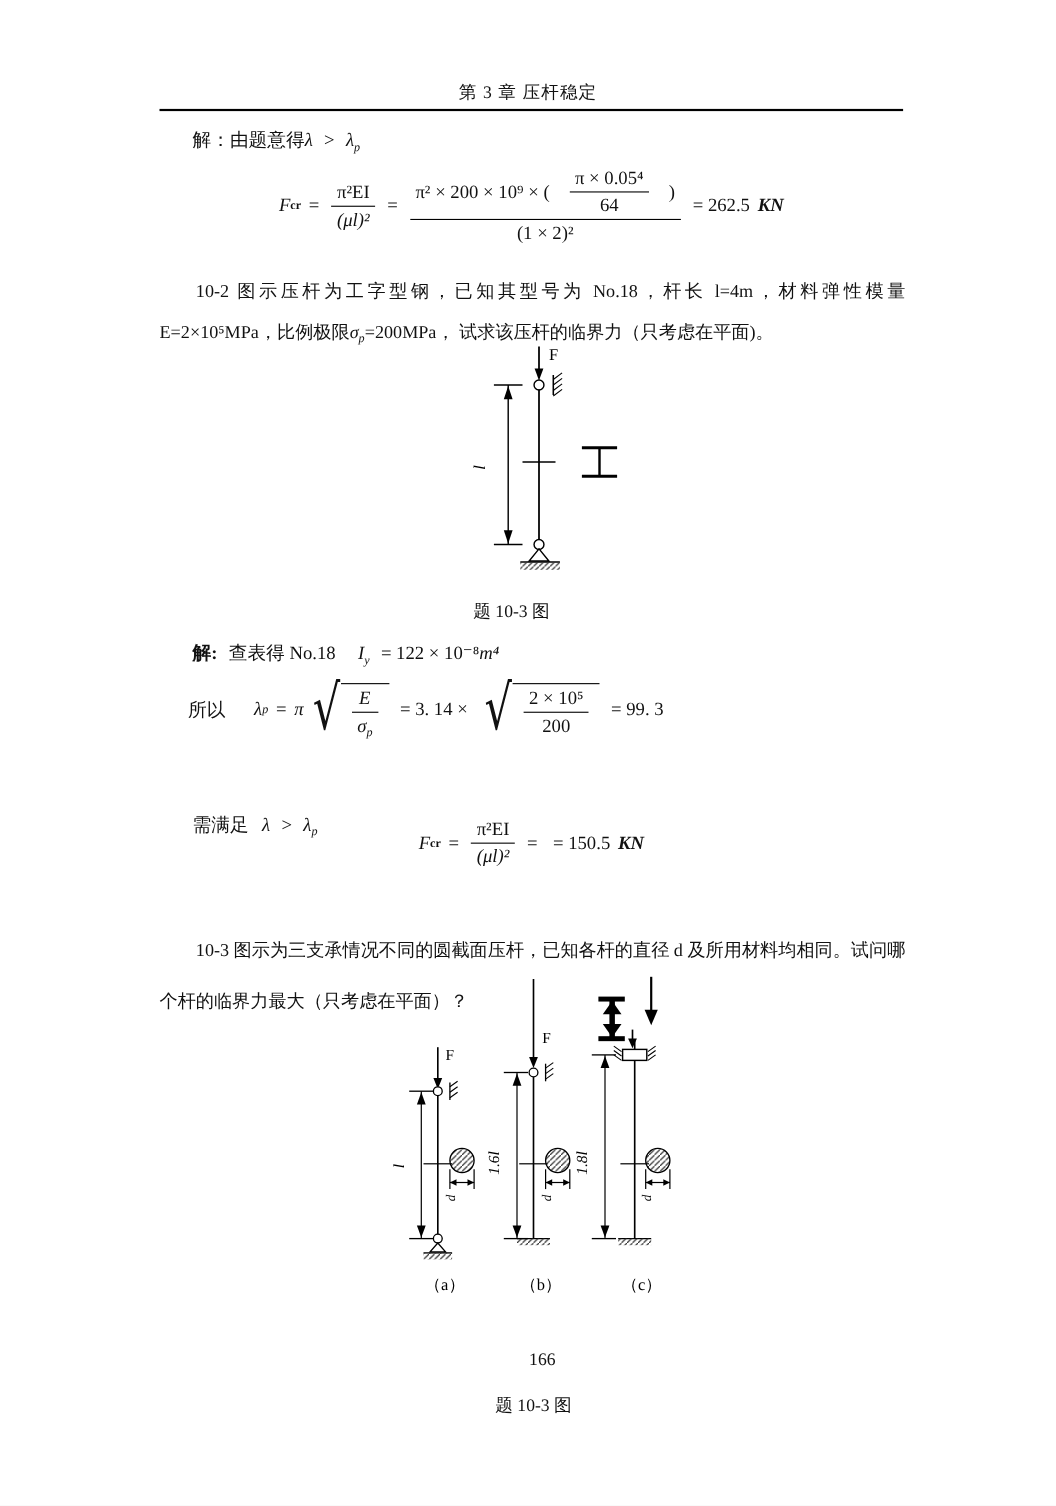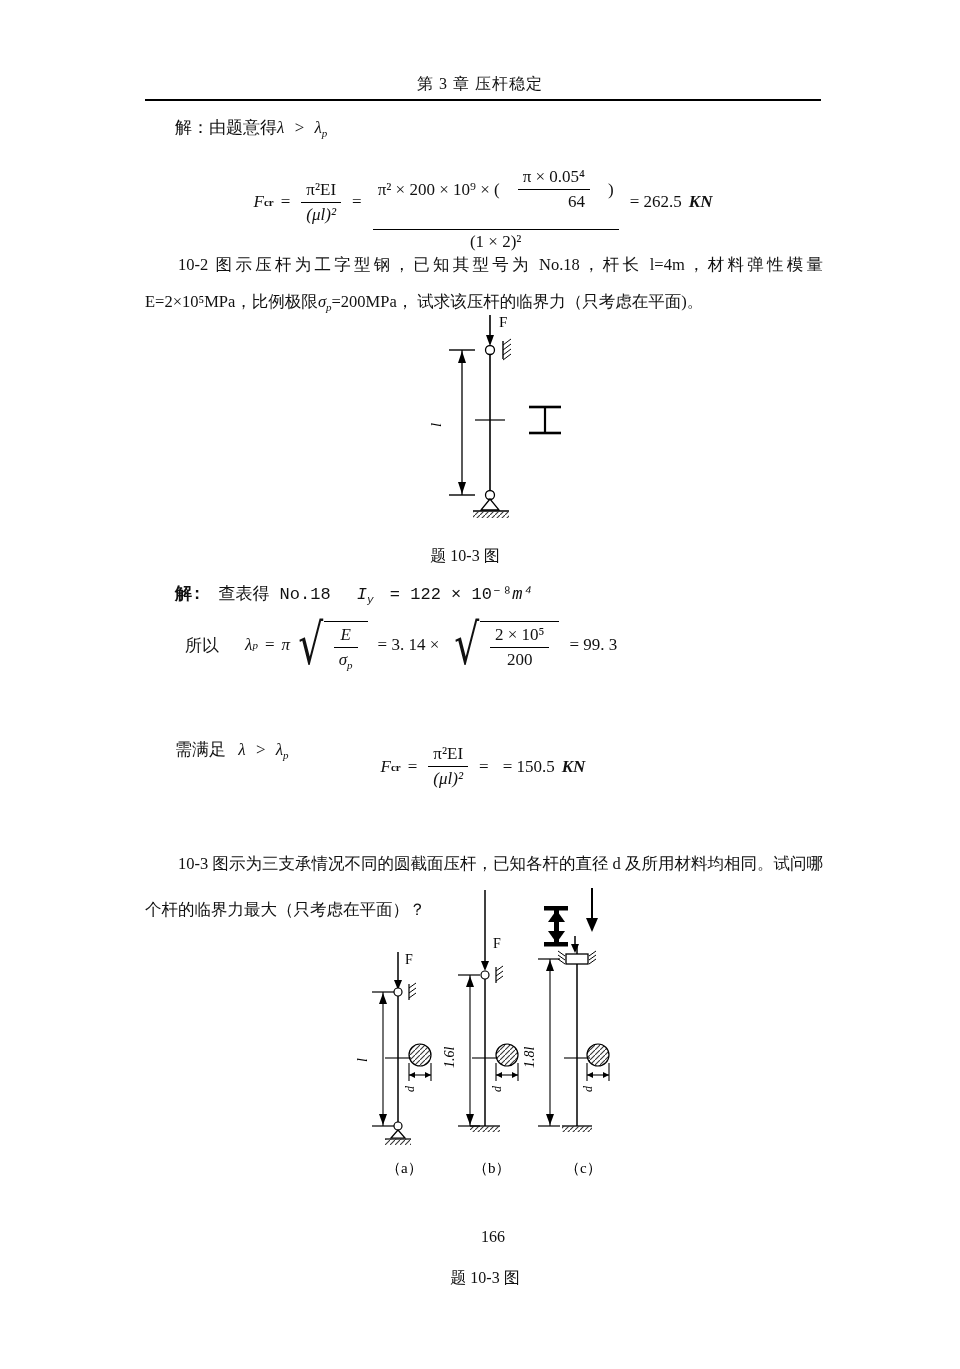--- a/index.html
+++ b/index.html
@@ -17,21 +17,21 @@
   .para{font-size:16.5px;text-align:justify;text-indent:2em;}
   
   .formula{display:flex;align-items:center;justify-content:center;font-size:17px;}
   .fleft{display:flex;align-items:center;font-size:17px;}
   .frac{display:inline-block;vertical-align:middle;text-align:center;margin:0 4px;}
   .frac .num{display:block;padding:0 5px 2px;}
   .frac .den{display:block;border-top:1.5px solid #000;padding:2px 5px 0;}
   .frac .den.thick{border-top-width:2.5px;}
   .numflex{display:flex !important;align-items:center;justify-content:center;gap:16px;}
   .fop{margin:0 7px;}
-  .inner{margin:15px 2px;text-align:right;}
+  .inner{margin:0 2px;}
   .sqrt{display:inline-flex;align-items:flex-start;margin:0 3px;}
   .sqrt .rad{font-family:"DejaVu Sans",sans-serif;font-size:56px;line-height:56px;font-weight:400;margin-right:-5px;transform:scaleX(.7);}
   .sqrt .rc{border-top:1.6px solid #000;padding:3px 6px 0;margin-top:4px;}
   .cap{font-size:16px;}
   svg text{font-family:"Liberation Serif","DejaVu Serif",serif;}
 </style>
 </head>
 <body>
 
 <div class="abs hdr">第 3 章  压杆稳定</div>
@@ -114,28 +114,28 @@
 
   <g>
     <line x1="124" y1="102" x2="156" y2="102" stroke="#000" stroke-width="2.6"></line>
     <line x1="124" y1="128" x2="156" y2="128" stroke="#000" stroke-width="2.6"></line>
     <line x1="140" y1="102" x2="140" y2="128" stroke="#000" stroke-width="2.2"></line>
   </g>
 </svg>
 
 <div class="abs cap center" style="top:546px;left:330px;width:270px;">题 10-3 图</div>
 
-<div class="abs row" style="top:582px;left:175px;font-family:Liberation Mono, monospace;">
+<div class="abs row" style="top:582px;left:175px;">
   <span class="b">解:</span>
   <span style="margin-left:6px;">查表得 No.18</span>
   <span style="margin-left:16px;" class="it">I</span><sub>y</sub>
   <span style="margin-left:6px;">= 122 × 10⁻⁸</span><span class="it">m⁴</span>
 </div>
 
-<div class="abs fleft" style="top:613px;left:185px;height:64px;">
+<div class="abs fleft" style="top:613px;left:171px;height:64px;">
   <span>所以</span>
   <span style="margin-left:26px;" class="it">λ</span>
     <sub>p</sub>
   <span class="fop">=</span>
   <span class="it">π</span>
   <span class="sqrt">
     <span class="rad">√</span>
     <span class="rc">
       <span class="frac">
         <span class="num it">E</span>

